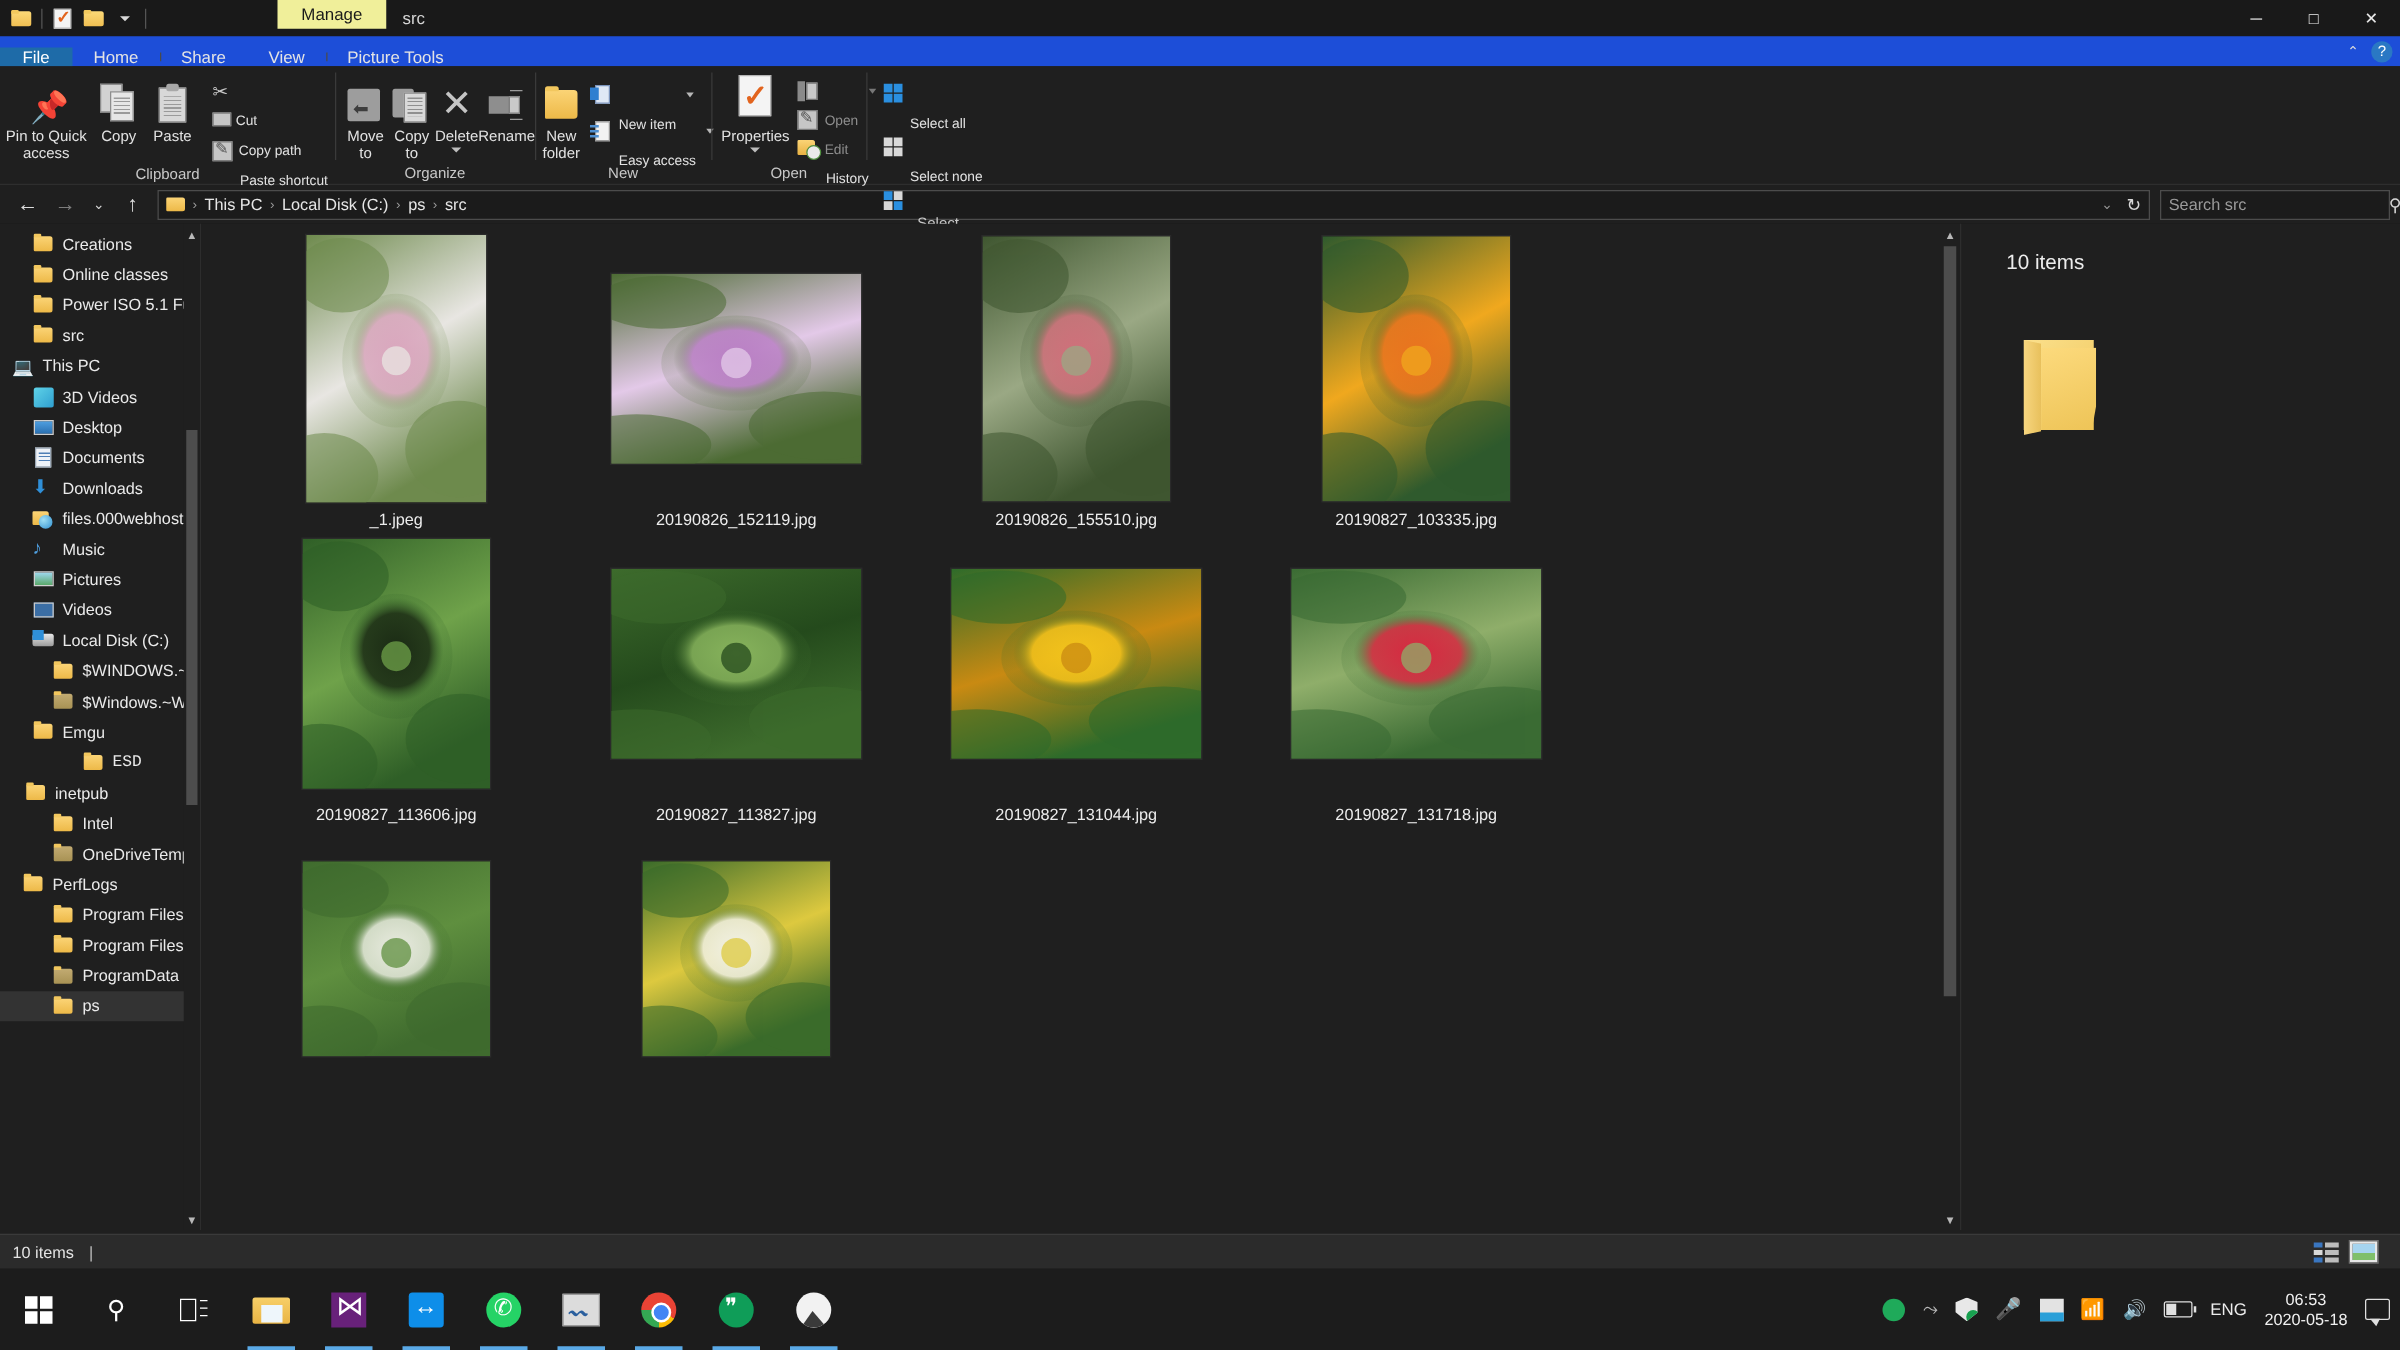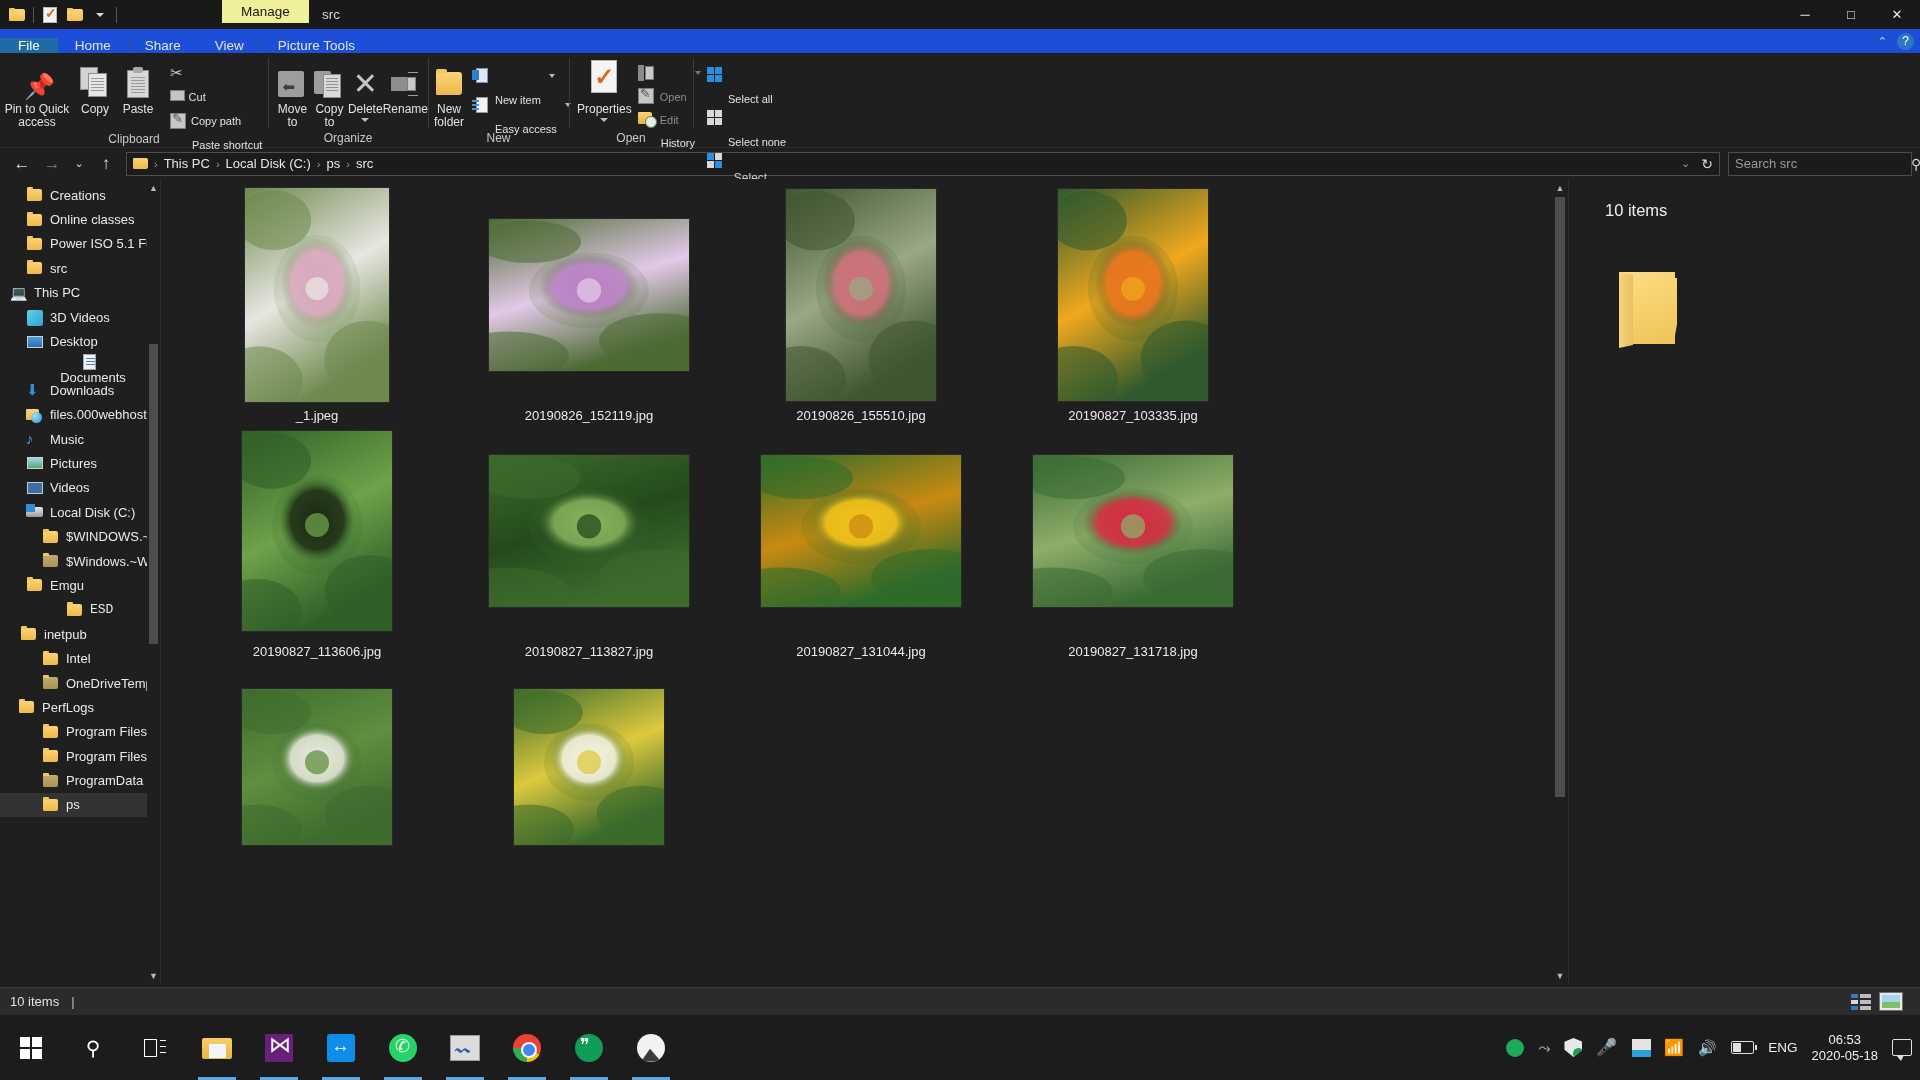--- a/index.html
+++ b/index.html
@@ -549,21 +549,21 @@
               <span class="t-3d"></span>
             </span>
             <span>3D Videos</span>
           </div>
           <div class="titem" style="padding-left: 26px;">
             <span class="tico">
               <span class="t-desktop"></span>
             </span>
             <span>Desktop</span>
           </div>
-          <div class="titem" style="padding-left: 26px; flex-direction: column;">
+          <div class="titem" style="padding-left: 26px;">
             <span class="tico">
               <span class="t-doc"></span>
             </span>
             <span>Documents</span>
           </div>
           <div class="titem" style="padding-left: 26px;">
             <span class="tico t-dl">⬇</span>
             <span>Downloads</span>
           </div>
           <div class="titem" style="padding-left: 26px;">

